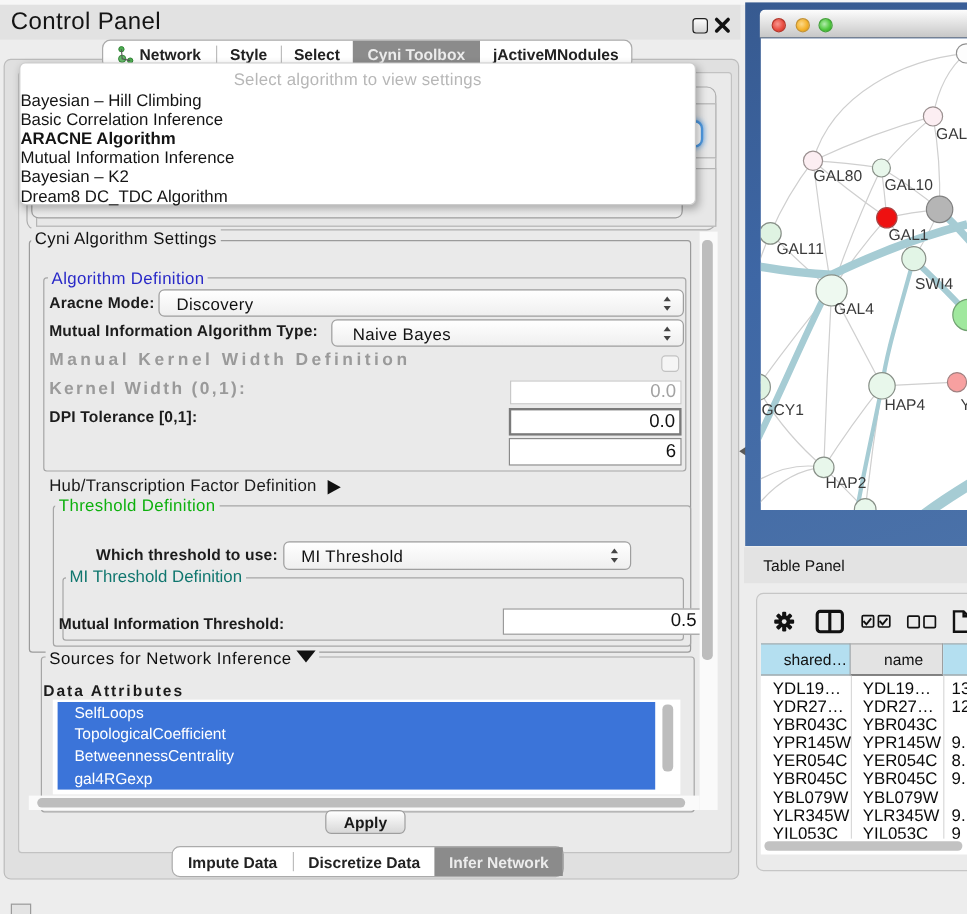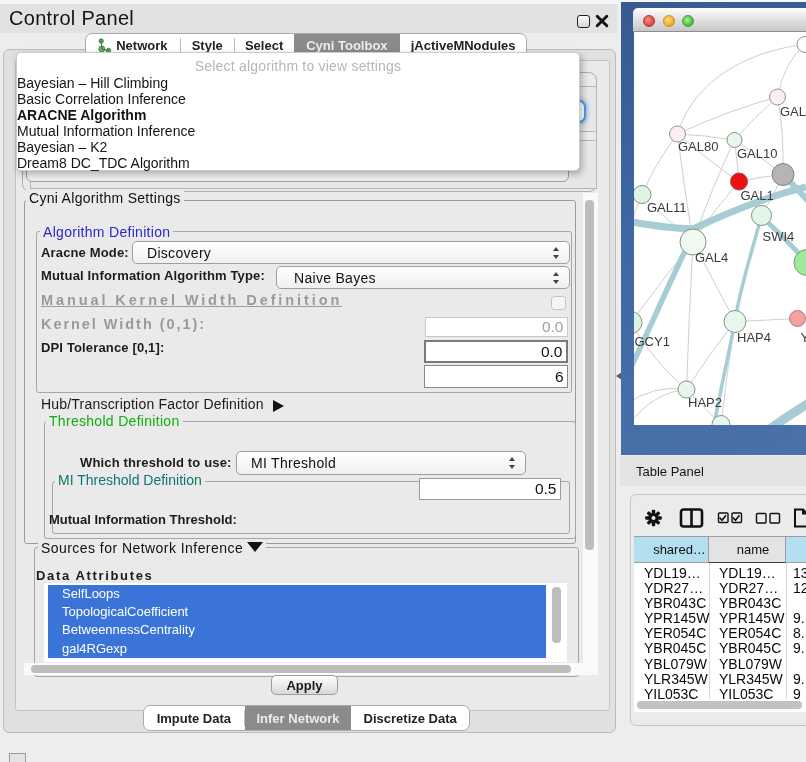--- a/index.html
+++ b/index.html
@@ -72,21 +72,21 @@
   <div class="lbl" style="left:41px;top:245px;">Aracne Mode:</div>
   <div class="combo" style="left:132px;top:241px;width:438px;height:23px;">
       <span>Discovery</span>
       <i class="spin"></i>
     </div>
   <div class="lbl" style="left:41px;top:268px;">Mutual Information Algorithm Type:</div>
   <div class="combo" style="left:276px;top:266px;width:294px;height:23px;">
       <span style="left:17px;">Naive Bayes</span>
       <i class="spin"></i>
     </div>
-  <div class="glbl" style="left:41px;top:292px;text-decoration:underline;">Manual Kernel Width Definition</div>
+  <div class="glbl" style="left:41px;top:292px;">Manual Kernel Width Definition</div>
   <div class="abs" style="left:551px;top:296px;width:13px;height:12px;background:#f5f5f5;border:1px solid #c2c2c2;border-radius:3.5px;"></div>
   <div class="glbl" style="left:41px;top:316px;letter-spacing:1.95px;">Kernel Width (0,1):</div>
   <div class="field" style="left:425px;top:317px;width:143px;height:20px;border:1px solid #c8c8c8;color:#a2a2a2;">
       <span>0.0</span>
     </div>
   <div class="lbl" style="left:41px;top:340px;">DPI Tolerance [0,1]:</div>
   <div class="field" style="left:424px;top:340px;width:144px;height:23px;border:2px solid #7a7a7a;color:#111;">
       <span>0.0</span>
     </div>
   <div class="field" style="left:424px;top:365px;width:144px;height:23px;border:1px solid #8a8a8a;color:#111;">
@@ -99,43 +99,43 @@
   <div class="group" style="left:44px;top:421px;width:530px;height:116px;"></div>
   <div class="gtitle" style="left:46px;top:413px;color:#0db00d;letter-spacing:.3px;">Threshold Definition</div>
   <div class="lbl" style="left:80px;top:455px;">Which threshold to use:</div>
   <div class="combo" style="left:236px;top:451px;width:290px;height:24px;">
       <span>MI Threshold</span>
       <i class="spin"></i>
     </div>
   <div class="group" style="left:52px;top:481px;width:516px;height:51px;"></div>
   <div class="gtitle" style="left:55px;top:472px;color:#0f766e;font-size:14px;">MI Threshold Definition</div>
   <div class="lbl" style="left:49px;top:512px;letter-spacing:0;">Mutual Information Threshold:</div>
-  <div class="field" style="left:419px;top:478px;width:142px;height:22px;border:1px solid #9a9a9a;color:#111;">
+  <div class="field" style="left:419px;top:507px;width:166px;height:22px;border:1px solid #9a9a9a;color:#111;">
       <span>0.5</span>
     </div>
 
   <div class="group" style="left:34px;top:547px;width:543px;height:128px;"></div>
   <div class="gtitle" style="left:38px;top:540px;color:#111;font-size:14px;letter-spacing:.45px;">Sources for Network Inference <span style="display:inline-block;vertical-align:1px;width:0;height:0;border-left:8px solid transparent;border-right:8px solid transparent;border-top:10px solid #111;"></span></div>
   <div class="lbl" style="left:36px;top:568px;letter-spacing:1.65px;">Data Attributes</div>
   <div class="abs" style="left:44px;top:583px;width:523px;height:79px;background:#fff;"></div>
   <div class="abs" style="left:48px;top:585px;width:498px;height:73px;background:#3b74d9;color:#fff;font-size:13px;line-height:18.2px;padding-left:14px;box-sizing:border-box;overflow:hidden;">SelfLoops<br>TopologicalCoefficient<br>BetweennessCentrality<br>gal4RGexp</div>
   <div class="thumb" style="left:552px;top:587px;width:9px;height:56px;"></div>
   <div class="track" style="left:24px;top:663px;width:559px;height:12px;"></div>
   <div class="thumb" style="left:31px;top:665px;width:540px;height:8px;"></div>
 
   <div class="track" style="left:583px;top:193px;width:15px;height:482px;"></div>
   <div class="thumb" style="left:585px;top:200px;width:9px;height:350px;"></div>
 
   <div class="abs" style="left:271px;top:675px;width:67px;height:20px;background:linear-gradient(#ffffff,#d8d8d8);border:1px solid #9e9e9e;border-radius:5px;box-sizing:border-box;display:flex;align-items:center;justify-content:center;font-size:13px;font-weight:bold;color:#1a1a1a;">Apply</div>
 
   <div class="tabbar" style="left:143px;top:705px;width:327px;height:26px;box-sizing:border-box;">
     <div class="tseg" style="width:100px;">Impute Data</div>
     <div class="tsep"></div>
+    <div class="tseg" style="width:118px;">Discretize Data</div>
     <div class="tseg tsel" style="width:107px;">Infer Network</div>
-    <div class="tseg" style="width:118px;">Discretize Data</div>
   </div>
   <div class="abs" style="left:9px;top:753px;width:15px;height:12px;background:#e3e3e3;border:1px solid #9b9b9b;"></div>
 
   <div class="abs" style="left:16px;top:52px;width:564px;height:119px;background:#fff;border:1px solid #ccc;border-radius:5px;box-sizing:border-box;box-shadow:2px 3px 7px rgba(0,0,0,0.3);z-index:5;">
     <div style="text-align:center;font-size:14px;color:#b7b7b7;margin-top:5px;letter-spacing:.2px;">Select algorithm to view settings</div>
     <div style="font-size:14px;color:#141414;line-height:16px;margin-top:1px;padding-left:0;white-space:nowrap;">Bayesian – Hill Climbing<br>Basic Correlation Inference<br><b>ARACNE Algorithm</b><br>Mutual Information Inference<br>Bayesian – K2<br>Dream8 DC_TDC Algorithm</div>
   </div>
   <div class="abs" style="left:616px;top:372px;width:0;height:0;border-top:4px solid transparent;border-bottom:4px solid transparent;border-right:6px solid #5a5a5a;"></div>
 
   <div class="abs" style="left:621px;top:2px;width:185px;height:453px;background:linear-gradient(160deg,#375a90 0%,#3e67a5 45%,#4a71a8 100%);"></div>

